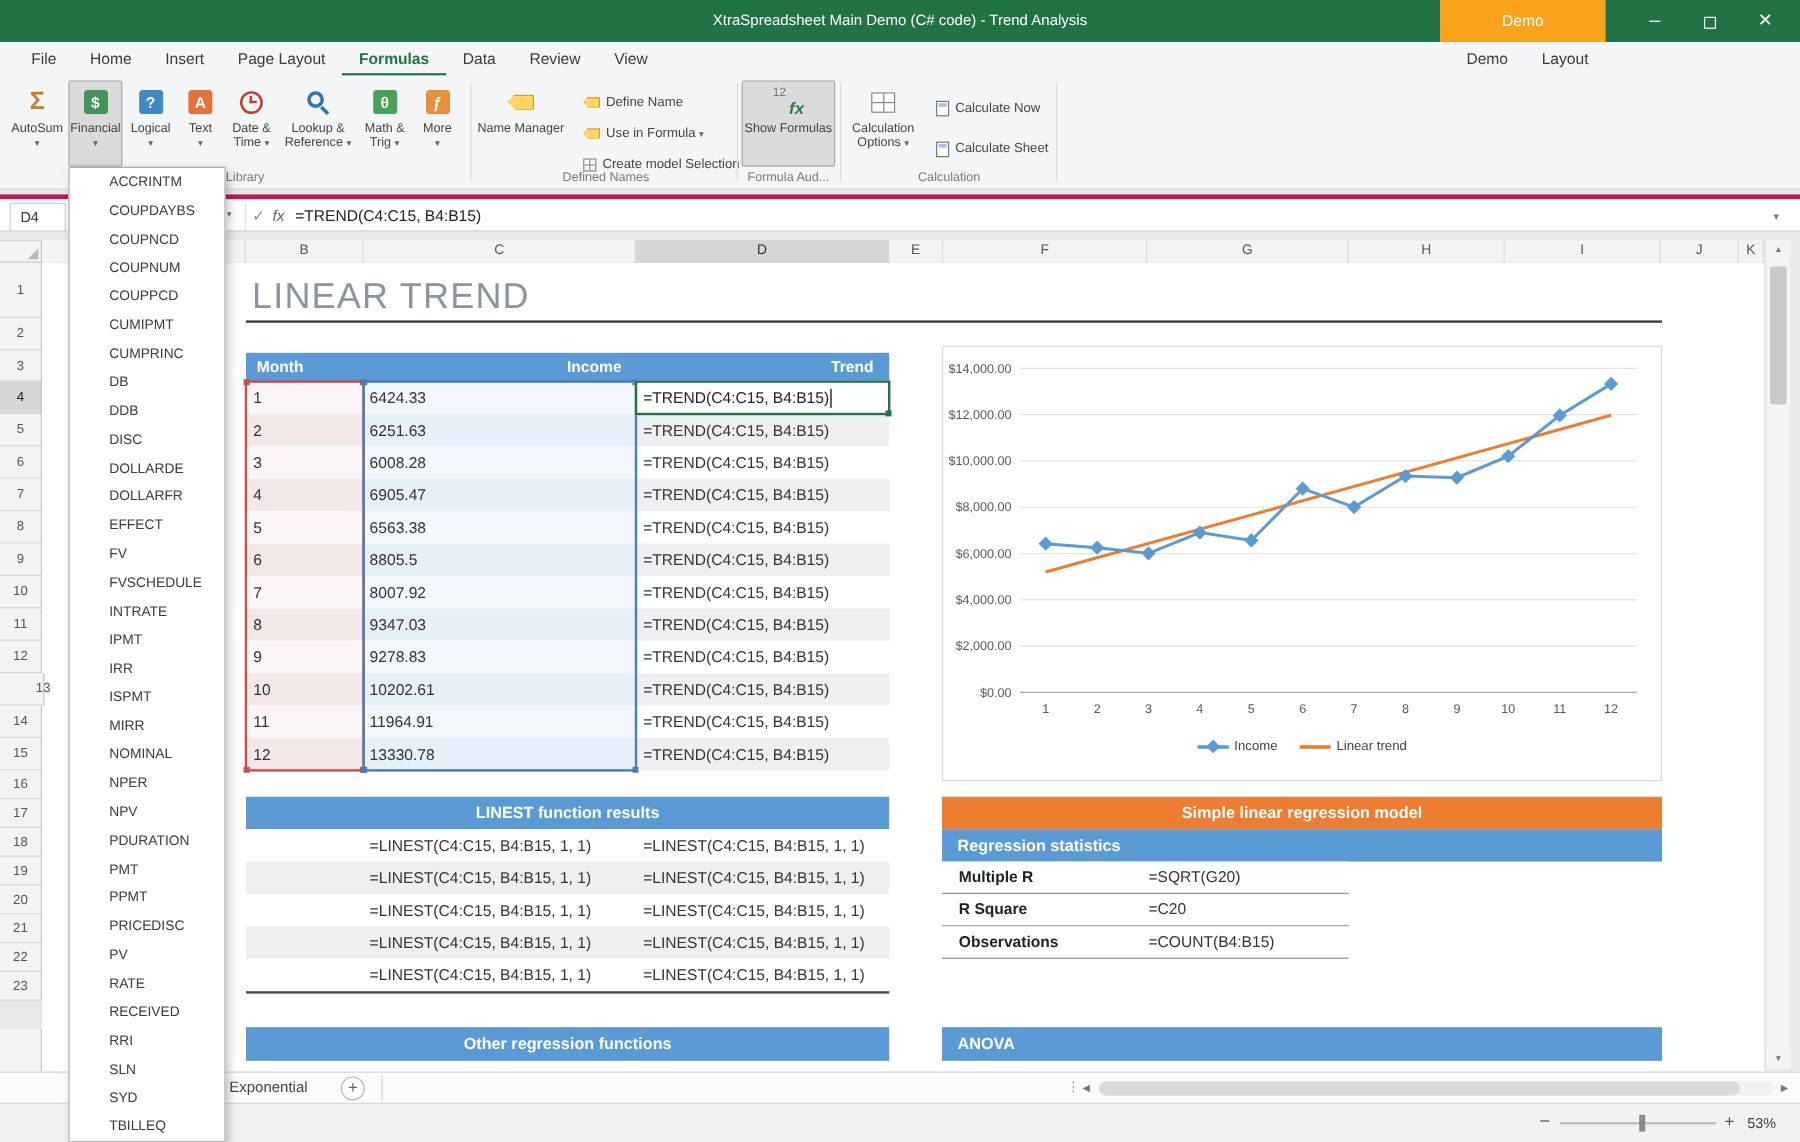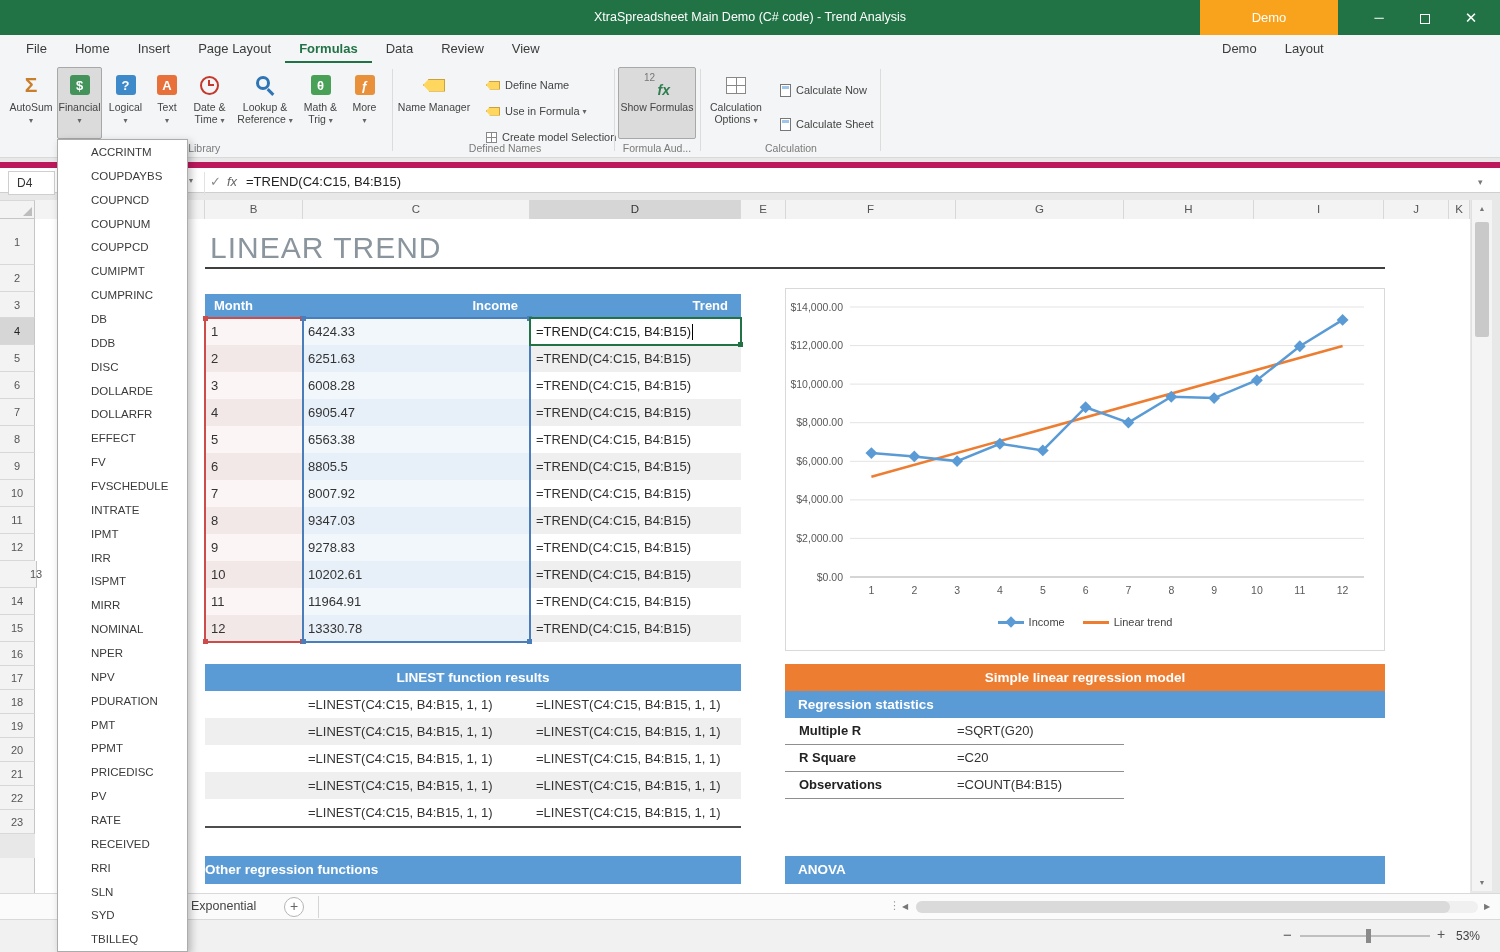--- a/index.html
+++ b/index.html
@@ -49,21 +49,21 @@
   .rib-group-lbl { position:absolute; top:79px; font-size:10.5px; color:#7A7A7A; text-align:center; white-space:nowrap; }
   .vsep { position:absolute; top:6px; height:82px; width:1px; background:#DCDCDC; }
   .sf-ic { position:relative; width:26px; height:26px; }
   .sf-12 { position:absolute; left:0; top:0; font-size:10px; color:#777; }
   .sf-fx { position:absolute; right:0; bottom:0; font-size:14px; font-style:italic; font-weight:bold; color:#2E7D4F; }
   .calcopt-ic { width:20px; height:17px; border:1px solid #888; position:relative; background:#fff; }
   .calcopt-ic::before { content:''; position:absolute; left:0; right:0; top:7px; height:1px; background:#888; }
   .calcopt-ic::after { content:''; position:absolute; top:0; bottom:0; left:9px; width:1px; background:#888; }
 
   
-  .fbar { position:absolute; left:0; top:162px; width:1500px; height:31px; background:#fff; border-top:6px solid #be185d; border-bottom:1px solid #CFCFCF; }
+  .fbar { position:absolute; left:0; top:162px; width:1500px; height:31px; background:#fff; border-top:4px solid #be185d; border-bottom:1px solid #CFCFCF; }
   .namebox { position:absolute; left:8px; top:3px; width:47px; height:24px; border:1px solid #CFCFCF; background:#fff; font-size:12px; color:#333; line-height:22px; padding-left:8px; }
   .fb-caret1 { position:absolute; left:189px; top:8px; font-size:8px; color:#777; }
   .fb-sep { position:absolute; left:204px; top:4px; height:23px; width:1px; background:#E2E2E2; }
   .fb-check { position:absolute; left:210px; top:6px; font-size:13px; color:#8A8A8A; }
   .fb-fx { position:absolute; left:227px; top:6px; font-size:13px; font-style:italic; color:#666; }
   .fb-text { position:absolute; left:246px; top:6px; font-size:13px; color:#222; }
   .fb-caret2 { position:absolute; left:1478px; top:9px; font-size:9px; color:#777; }
 
   
   .corner { position:absolute; left:0; top:200px; width:35px; height:19px; background:#F3F3F3; border-right:1px solid #C6C6C6; border-bottom:1px solid #C6C6C6; border-top:1px solid #D8D8D8; }
@@ -119,21 +119,21 @@
   .l-b { width:98px; } .l-c { width:227px; padding-left:5px; } .l-d { width:211px; padding-left:6px; }
   .linest-bottom { height:2px; background:#4D4D4D; }
 
   .reg-wrap { position:absolute; left:785px; top:664px; width:600px; }
   .reg-orange { background:#ED7D31; color:#fff; font-weight:bold; font-size:13.5px; height:27px; line-height:27px; text-align:center; }
   .reg-blue { background:#5B9BD5; color:#fff; font-weight:bold; font-size:13.5px; height:27px; line-height:27px; padding-left:13px; }
   .stat-row { display:flex; width:339px; height:27px; line-height:26px; border-bottom:1px solid #8F8F8F; background:#fff; font-size:13px; }
   .stat-label { width:172px; padding-left:14px; font-weight:bold; color:#222; }
   .stat-value { color:#333; }
 
-  .other-hdr { position:absolute; left:205px; top:856px; width:536px; height:28px; line-height:28px; background:#5B9BD5; color:#fff; font-weight:bold; font-size:13.5px; text-align:left; }
+  .other-hdr { position:absolute; left:205px; top:856px; width:536px; height:28px; line-height:28px; background:#5B9BD5; color:#fff; font-weight:bold; font-size:13.5px; text-align:center; }
   .anova-hdr { position:absolute; left:785px; top:856px; width:600px; height:28px; line-height:28px; background:#5B9BD5; color:#fff; font-weight:bold; font-size:13.5px; padding-left:13px; }
 
   
   .vscroll { position:absolute; left:1471px; top:200px; width:21px; height:691px; background:#F4F4F4; border-left:1px solid #E0E0E0; }
   .vs-btn { position:absolute; left:0; width:20px; height:17px; text-align:center; font-size:7px; color:#777; line-height:17px; background:#F4F4F4; }
   .vs-up { top:0; } .vs-down { bottom:0; }
   .vs-thumb { position:absolute; left:3px; top:22px; width:14px; height:115px; background:#C9C9C9; border-radius:2px; }
 
   .tabbar { position:absolute; left:0; top:893px; width:1500px; height:26px; background:#FBFBFB; border-top:1px solid #D9D9D9; }
   .sheet-tab { position:absolute; left:183px; top:0; height:25px; line-height:25px; padding:0 8px; font-size:12.5px; color:#444; }

